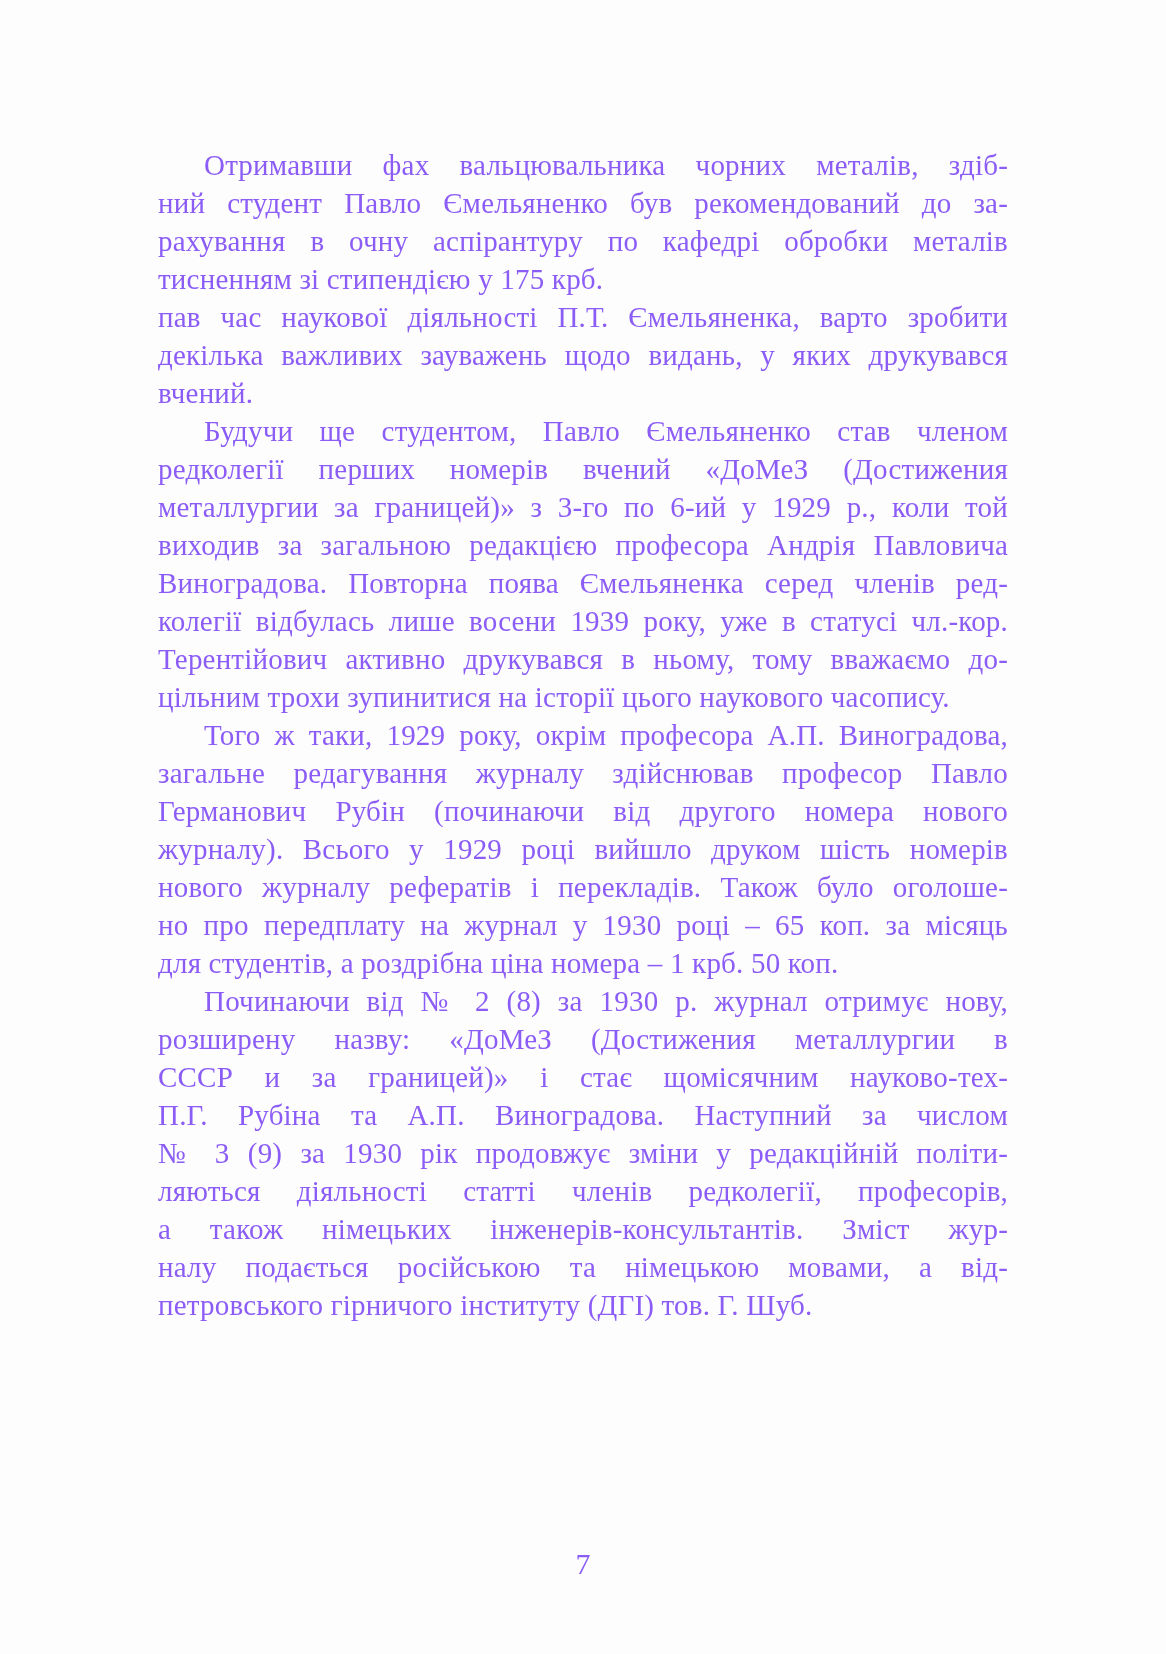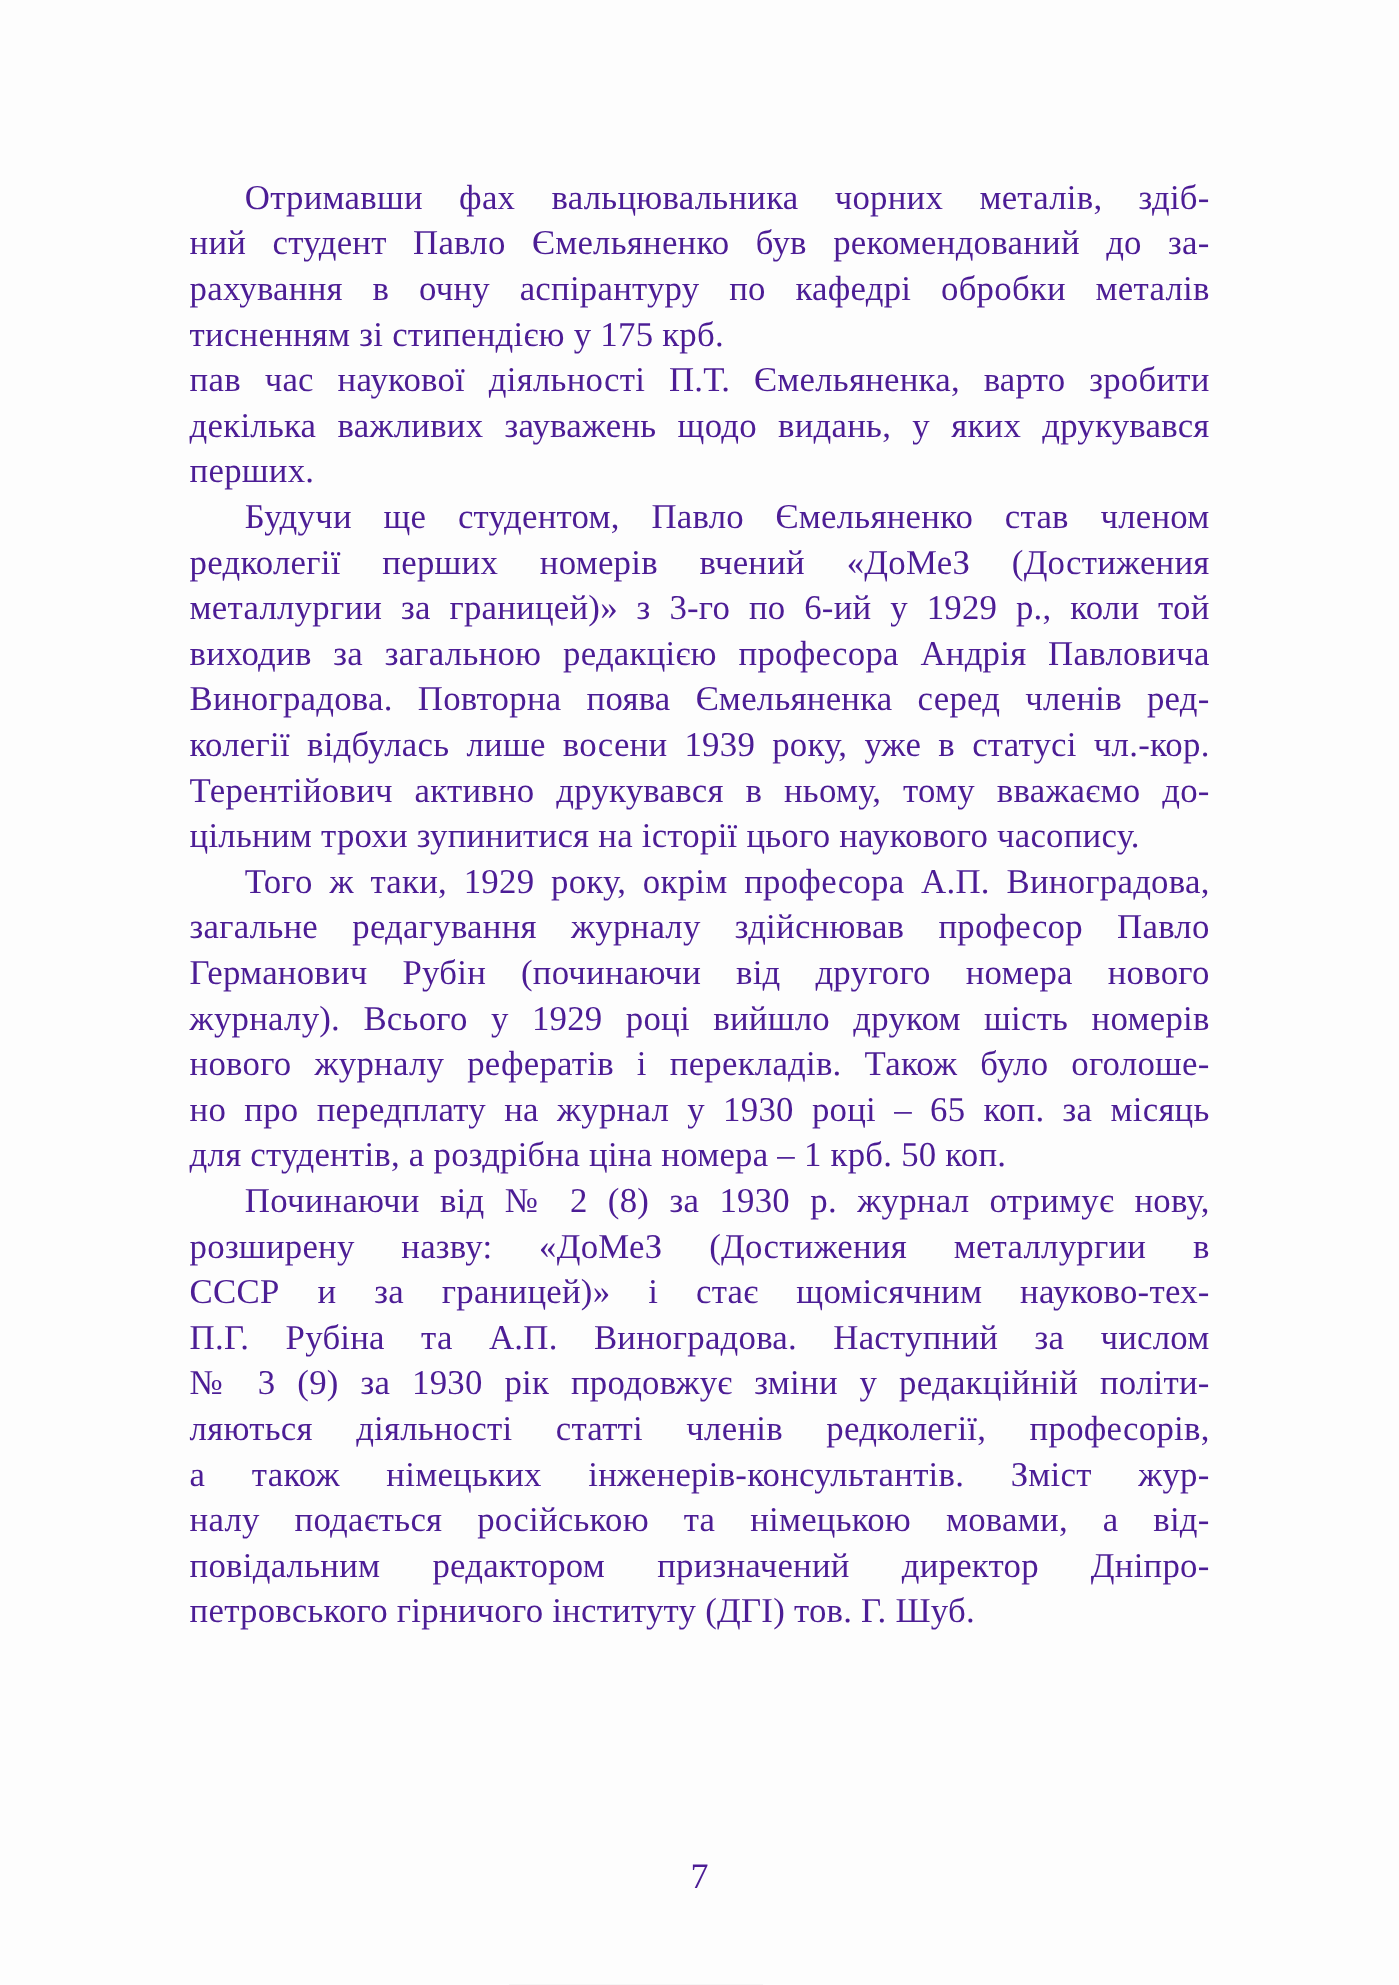--- a/index.html
+++ b/index.html
@@ -6,21 +6,21 @@
     margin: 0;
     padding: 0;
     background: #e8e8e8;
   }
   .page {
     position: relative;
     width: 1166px;
     height: 1654px;
     margin: 0 auto;
     background: #fdfdfd;
-    color: #4c1d95;
+    color: #8b5cf6;
     font-family: "Liberation Serif", "DejaVu Serif", serif;
     overflow: hidden;
   }
   .text-block {
     position: absolute;
     left: 158px;
     top: 146px;
     width: 850px;
     font-size: 29px;
     line-height: 38px;
@@ -58,21 +58,21 @@
   <main class="text-block" id="text-block">
       <div class="paragraph">
         <div class="line first">Отримавши фах вальцювальника чорних металів, здіб-</div>
         <div class="line">ний студент Павло Ємельяненко був рекомендований до за-</div>
         <div class="line">рахування в очну аспірантуру по кафедрі обробки металів</div>
         <div class="line last">тисненням зі стипендією у 175 крб.</div>
       </div>
       <div class="paragraph">
         <div class="line">пав час наукової діяльності П.Т. Ємельяненка, варто зробити</div>
         <div class="line">декілька важливих зауважень щодо видань, у яких друкувався</div>
-        <div class="line last">перших.</div>
+        <div class="line last">вчений.</div>
       </div>
       <div class="paragraph">
         <div class="line first">Будучи ще студентом, Павло Ємельяненко став членом</div>
         <div class="line">редколегії перших номерів вчений «ДоМеЗ (Достижения</div>
         <div class="line">металлургии за границей)» з 3-го по 6-ий у 1929 р., коли той</div>
         <div class="line">виходив за загальною редакцією професора Андрія Павловича</div>
         <div class="line">Виноградова. Повторна поява Ємельяненка серед членів ред-</div>
         <div class="line">колегії відбулась лише восени 1939 року, уже в статусі чл.-кор.</div>
         <div class="line">Терентійович активно друкувався в ньому, тому вважаємо до-</div>
         <div class="line last">цільним трохи зупинитися на історії цього наукового часопису.</div>
@@ -88,18 +88,17 @@
       </div>
       <div class="paragraph">
         <div class="line first">Починаючи від № 2 (8) за 1930 р. журнал отримує нову,</div>
         <div class="line">розширену назву: «ДоМеЗ (Достижения металлургии в</div>
         <div class="line">СССР и за границей)» і стає щомісячним науково-тех-</div>
         <div class="line">П.Г. Рубіна та А.П. Виноградова. Наступний за числом</div>
         <div class="line">№ 3 (9) за 1930 рік продовжує зміни у редакційній політи-</div>
         <div class="line">ляються діяльності статті членів редколегії, професорів,</div>
         <div class="line">а також німецьких інженерів-консультантів. Зміст жур-</div>
         <div class="line">налу подається російською та німецькою мовами, а від-</div>
-        <div class="line">повідальним редактором призначений директор Дніпро-</div>
         <div class="line last">петровського гірничого інституту (ДГІ) тов. Г. Шуб.</div>
       </div>
     </main>
   <footer class="page-number">7</footer>
 </div>
 
 </body></html>

